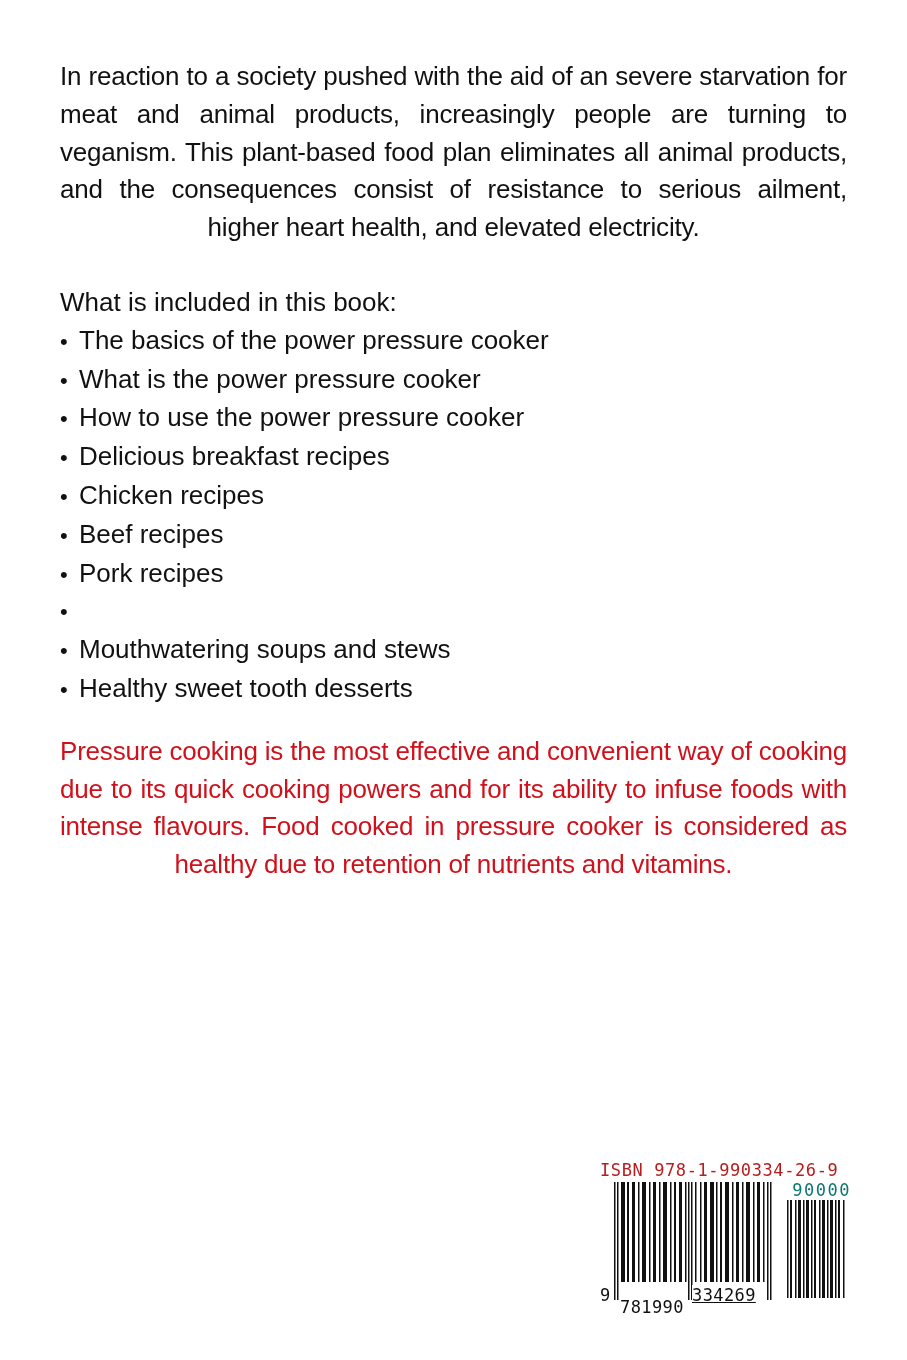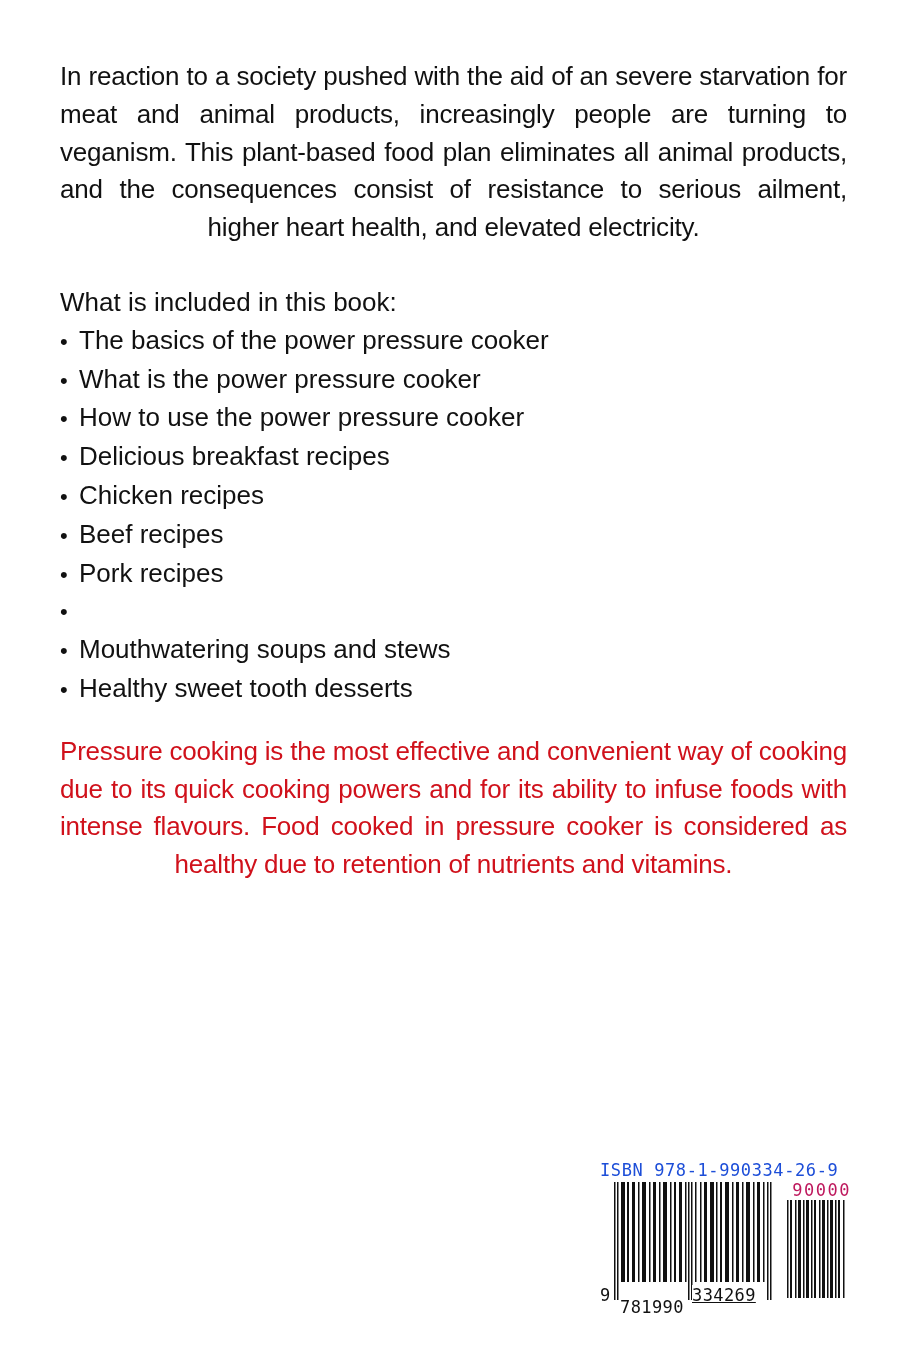--- a/index.html
+++ b/index.html
@@ -71,31 +71,31 @@
       width: 255px;
       height: 150px;
     }
     .isbn-text {
       position: absolute;
       left: 0;
       top: 0;
       font-family: "DejaVu Sans Mono", "Liberation Mono", monospace;
       font-size: 17px;
       letter-spacing: 0.6px;
-      color: #1d4ed8;
+      color: #b91c1c;
       white-space: nowrap;
     }
     .price-text {
       position: absolute;
       right: 4px;
       top: 20px;
       font-family: "DejaVu Sans Mono", "Liberation Mono", monospace;
       font-size: 17px;
       letter-spacing: 1.5px;
-      color: #be185d;
+      color: #0f766e;
     }
     .bars-main {
       position: absolute;
       left: 14px;
       top: 22px;
       width: 160px;
       height: 118px;
     }
     .bars-addon {
       position: absolute;

